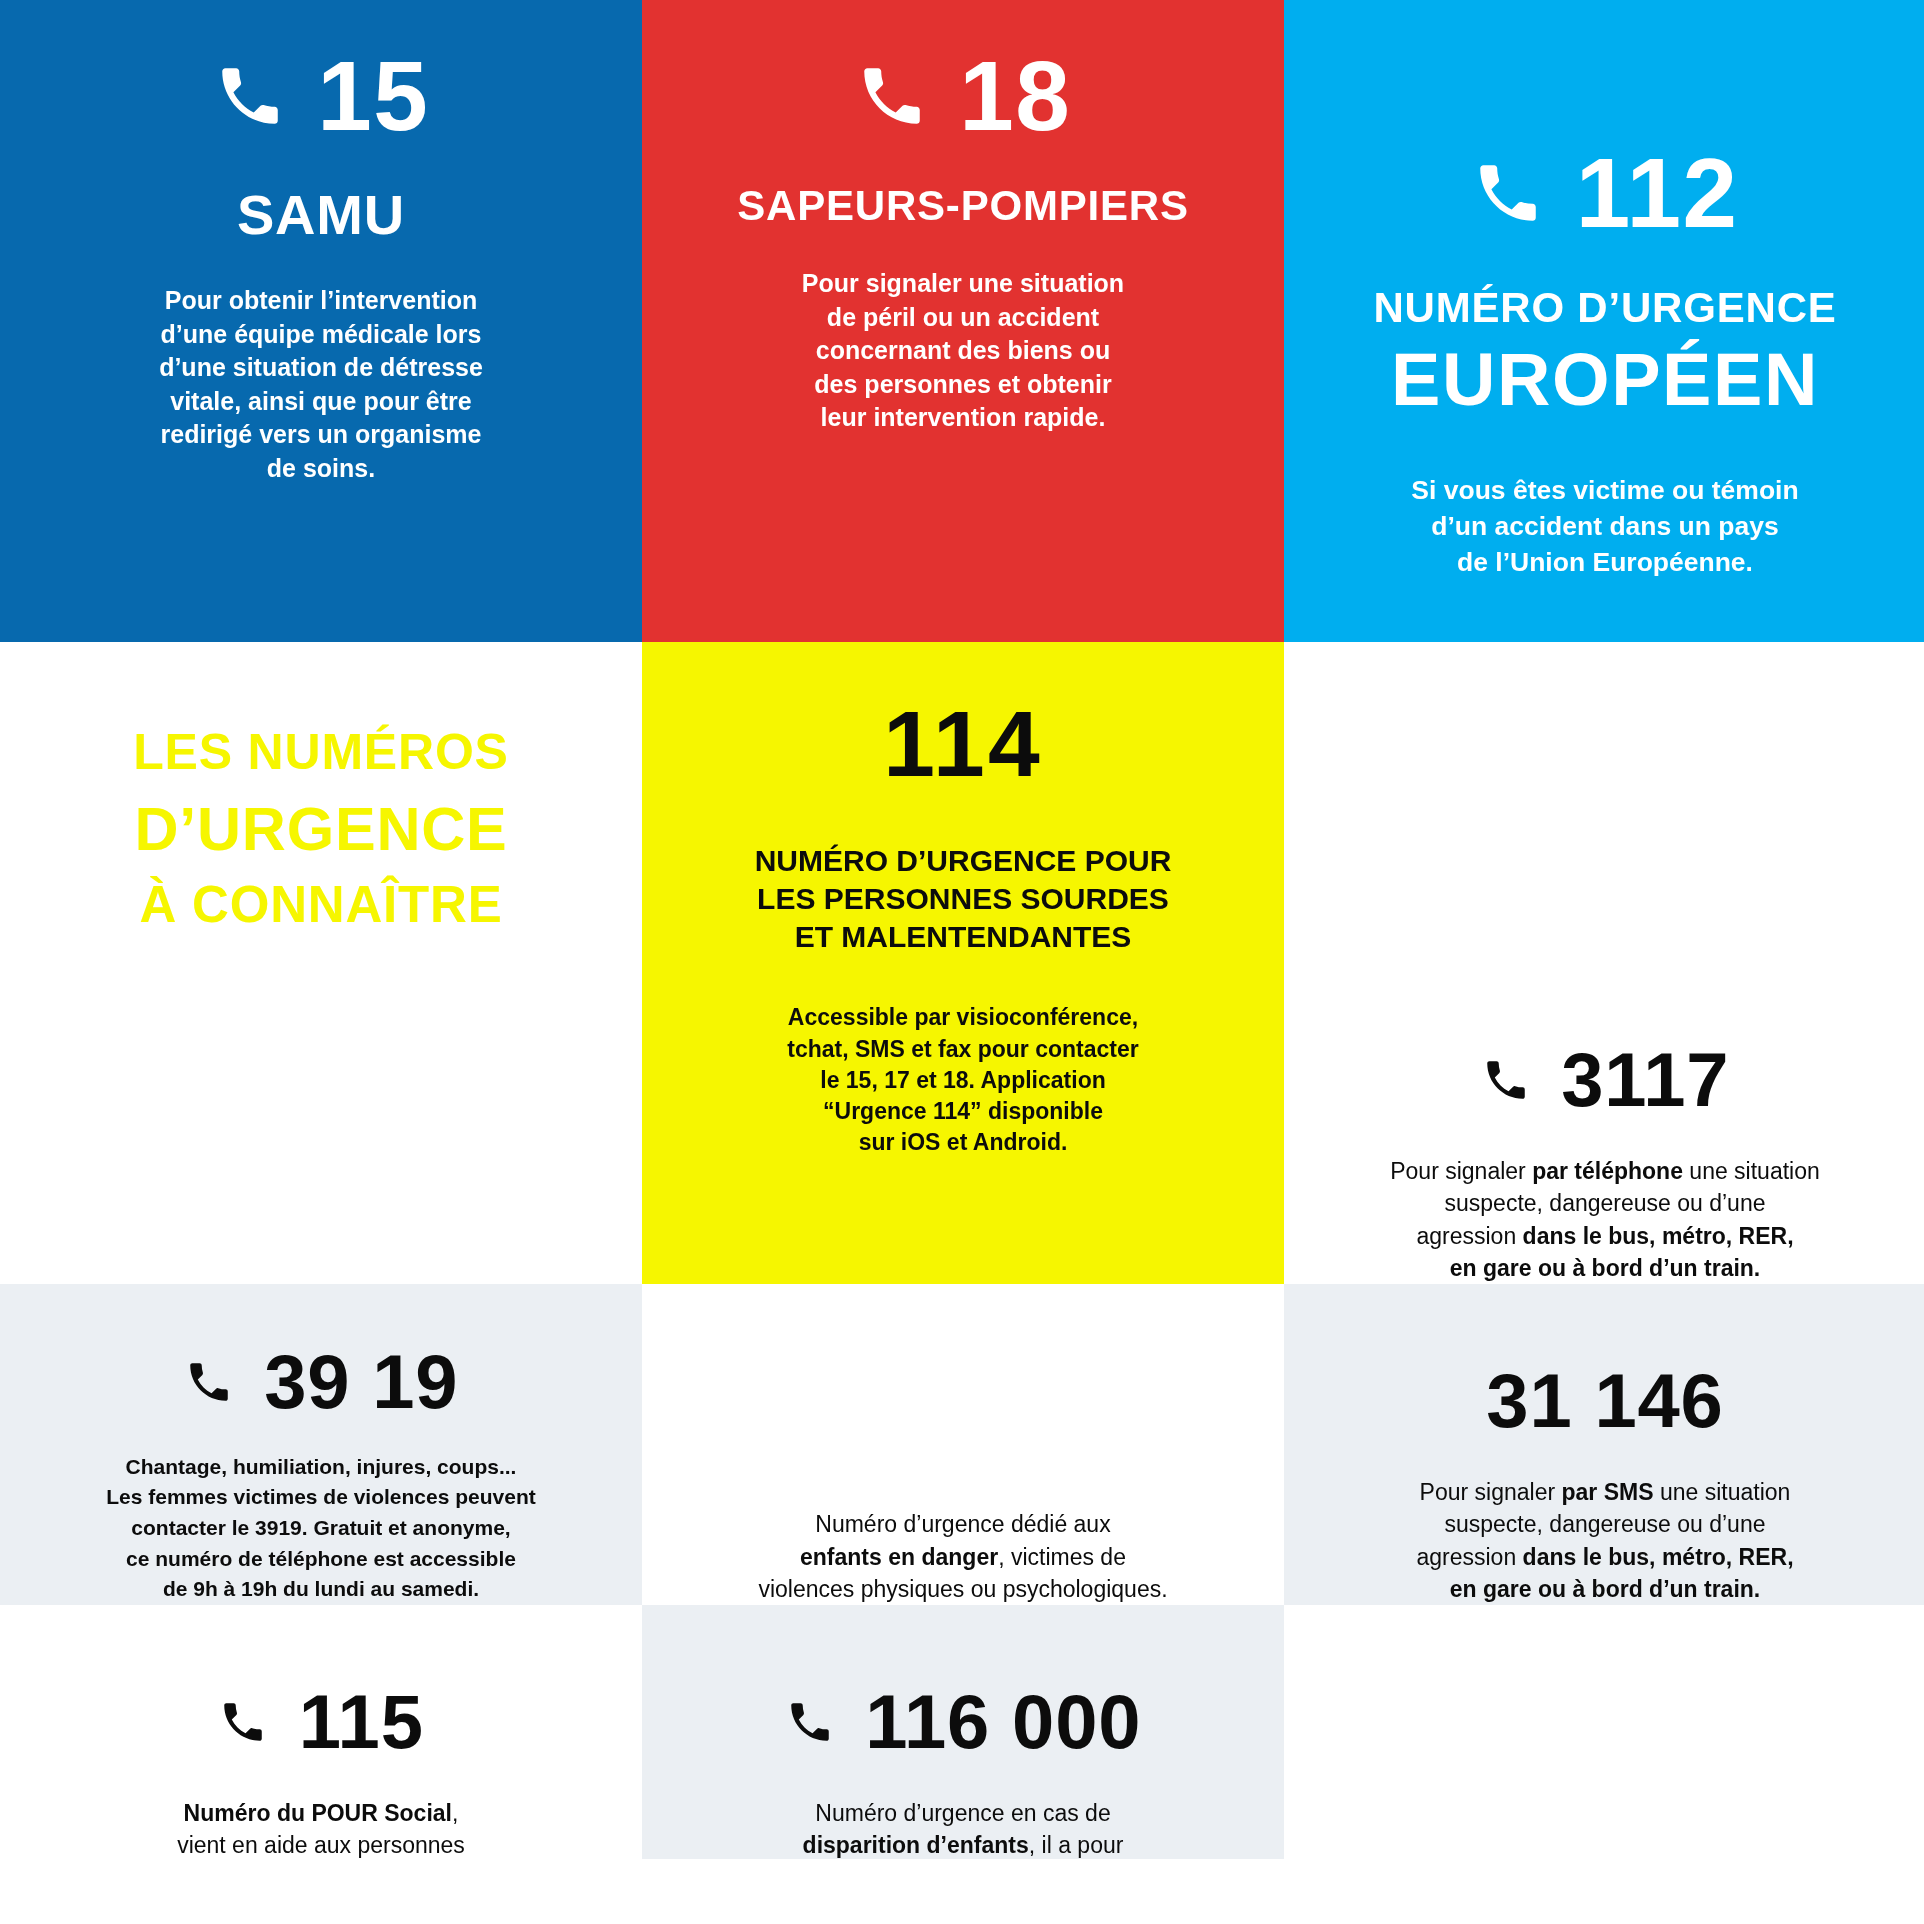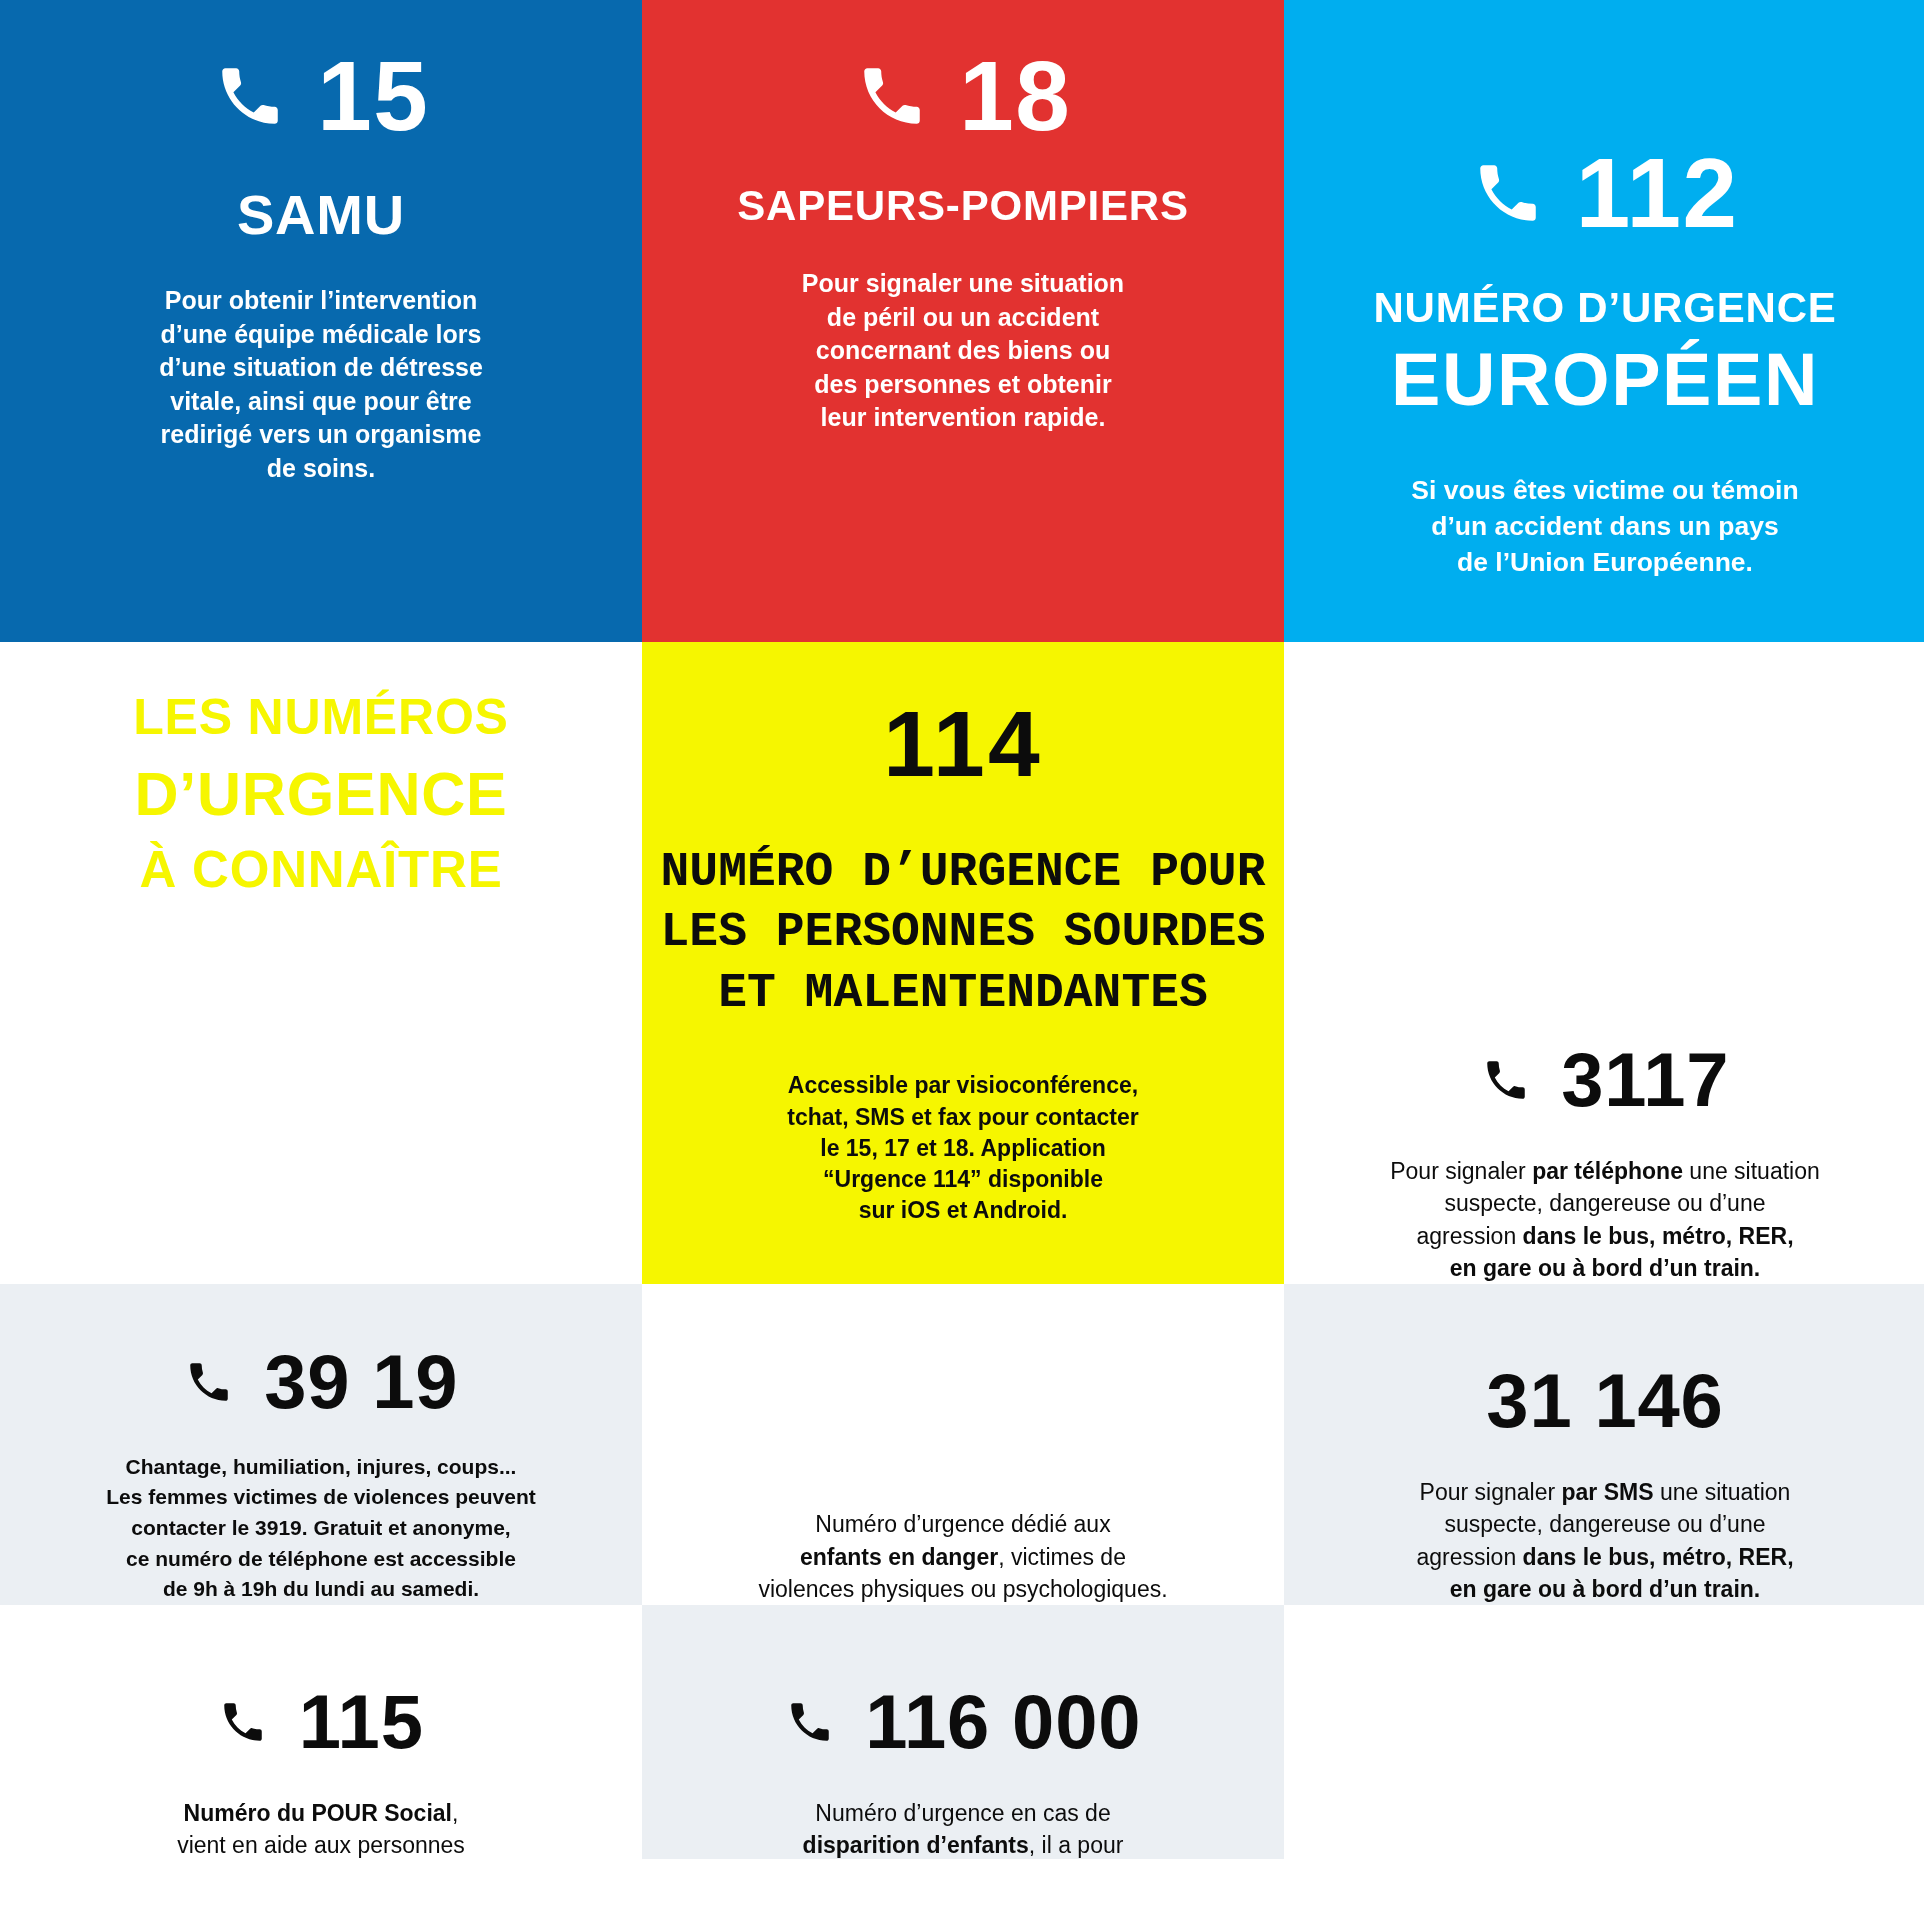--- a/index.html
+++ b/index.html
@@ -39,21 +39,21 @@
   .t-pompiers{font-size:42px;}
   .r1 .desc{margin-top:37px; font-size:25px; line-height:1.34;}
 
   
   .c-112{padding-top:144px;}
   .c-112 .sub1{margin-top:42px; font-size:42px; font-weight:700; letter-spacing:0.8px;}
   .c-112 .sub2{margin-top:4.8px; font-size:74px; font-weight:700; letter-spacing:1.6px;}
   .c-112 .desc{margin-top:50px; font-size:26.5px; line-height:1.36;}
 
   
-  .c-photo{padding-top:46px; color:#fff;}
+  .c-photo{padding-top:81px; color:#fff;}
   .photo-bg{position:absolute; inset:-36px; z-index:0; filter:blur(21px);
     background:
       linear-gradient(118deg, rgba(0,0,0,0) 52%, #3a3a3a 58%, rgba(0,0,0,0) 66%),
       radial-gradient(closest-side at 12% 88%, #0e0e0e 0 38%, rgba(14,14,14,0) 78%),
       radial-gradient(closest-side at 34% 98%, #141414 0 30%, rgba(20,20,20,0) 70%),
       radial-gradient(closest-side at 50% 74%, #dcdcdc 0 18%, rgba(220,220,220,0) 58%),
       radial-gradient(closest-side at 24% 55%, #c6c6c6 0 24%, rgba(198,198,198,0) 64%),
       radial-gradient(closest-side at 84% 12%, #d2d2d2 0 32%, rgba(210,210,210,0) 72%),
       radial-gradient(closest-side at 97% 58%, #a5a5a5 0 36%, rgba(165,165,165,0) 76%),
       radial-gradient(closest-side at 66% 56%, #8d8d8d 0 26%, rgba(141,141,141,0) 62%),
@@ -65,21 +65,21 @@
   .ttl-3{font-size:51px; margin-top:11.2px;}
   .free1{margin-top:59px; font-size:32px; font-weight:700; letter-spacing:1.6px;}
   .free2{margin-top:6.4px; font-size:40px; font-weight:700; letter-spacing:1.6px;}
   .logo{margin-top:48px; display:flex; align-items:center; gap:17.6px;}
   .logo-arcs{width:87px; height:104px;}
   .logo-text{text-align:left; font-size:30.5px; font-weight:400; letter-spacing:2.4px; line-height:1.32; color:#fff;}
 
   
   .c-114{padding-top:56px;}
   .c-114 .num114{font-size:93px; font-weight:700; letter-spacing:3.2px; line-height:1;}
-  .c-114 .title114{margin-top:51px; font-size:48px; font-weight:800; line-height:1.26; white-space:pre-line;font-family:Liberation Mono, monospace;}
+  .c-114 .title114{margin-top:51px; font-size:30px; font-weight:800; line-height:1.26; white-space:pre-line;}
   .c-114 .desc{margin-top:47px; font-size:23px; line-height:1.36; font-weight:700;}
 
   
   .r34{padding-top:42px;justify-content:flex-end;}
   .r34 .phone{width:50px; height:50px;}
   .r34 .num{font-size:76px; letter-spacing:0.8px;}
   .r34 .desc{margin-top:37px; font-size:23px; line-height:1.4; font-weight:400;}
   .r34 .desc .b{font-weight:700;}
   .c-3919 .desc{font-size:21px; line-height:1.46; font-weight:600; margin-top:32px;}
 </style>

